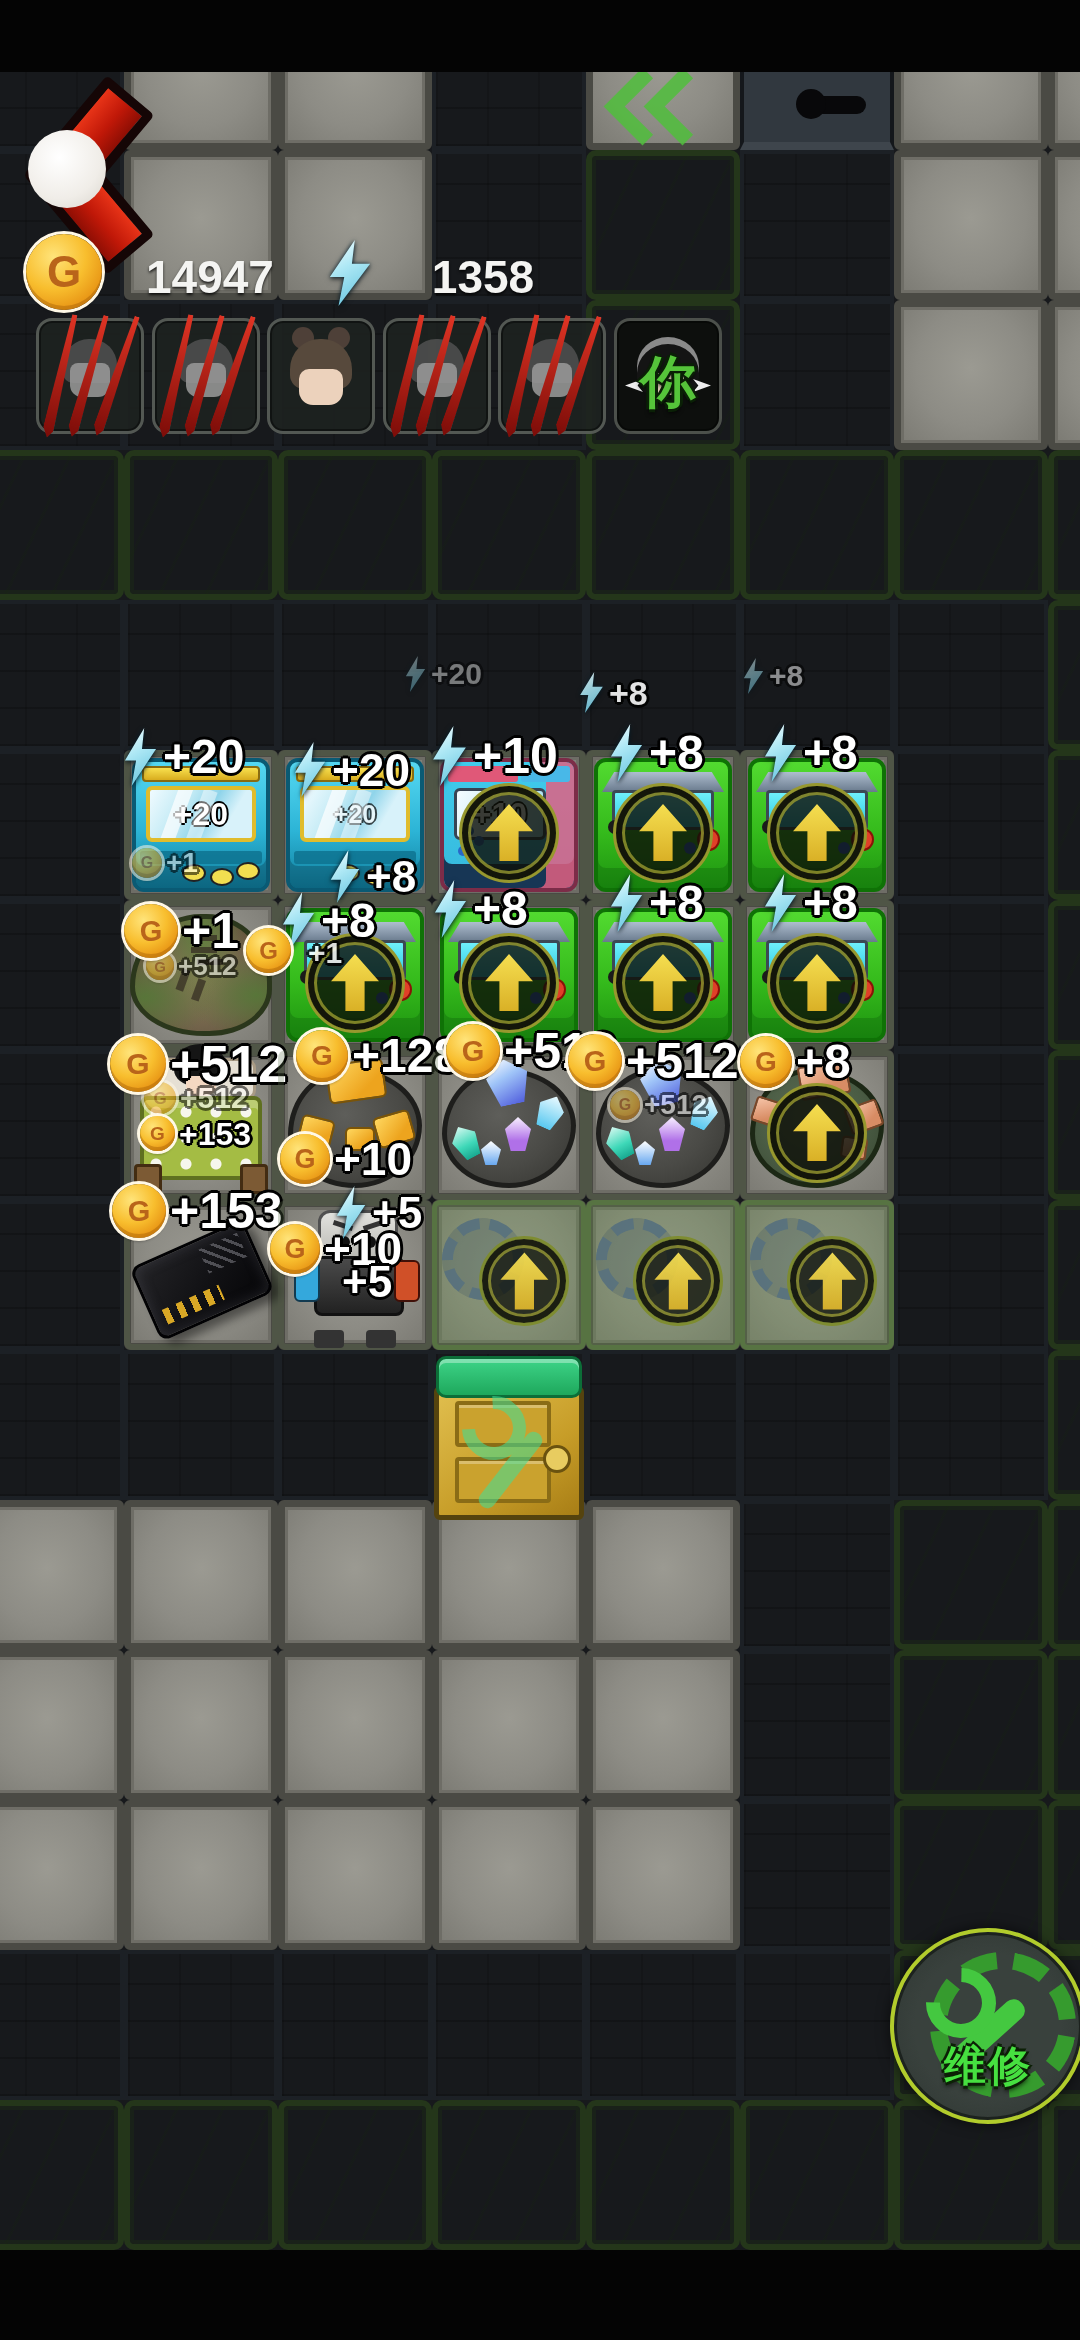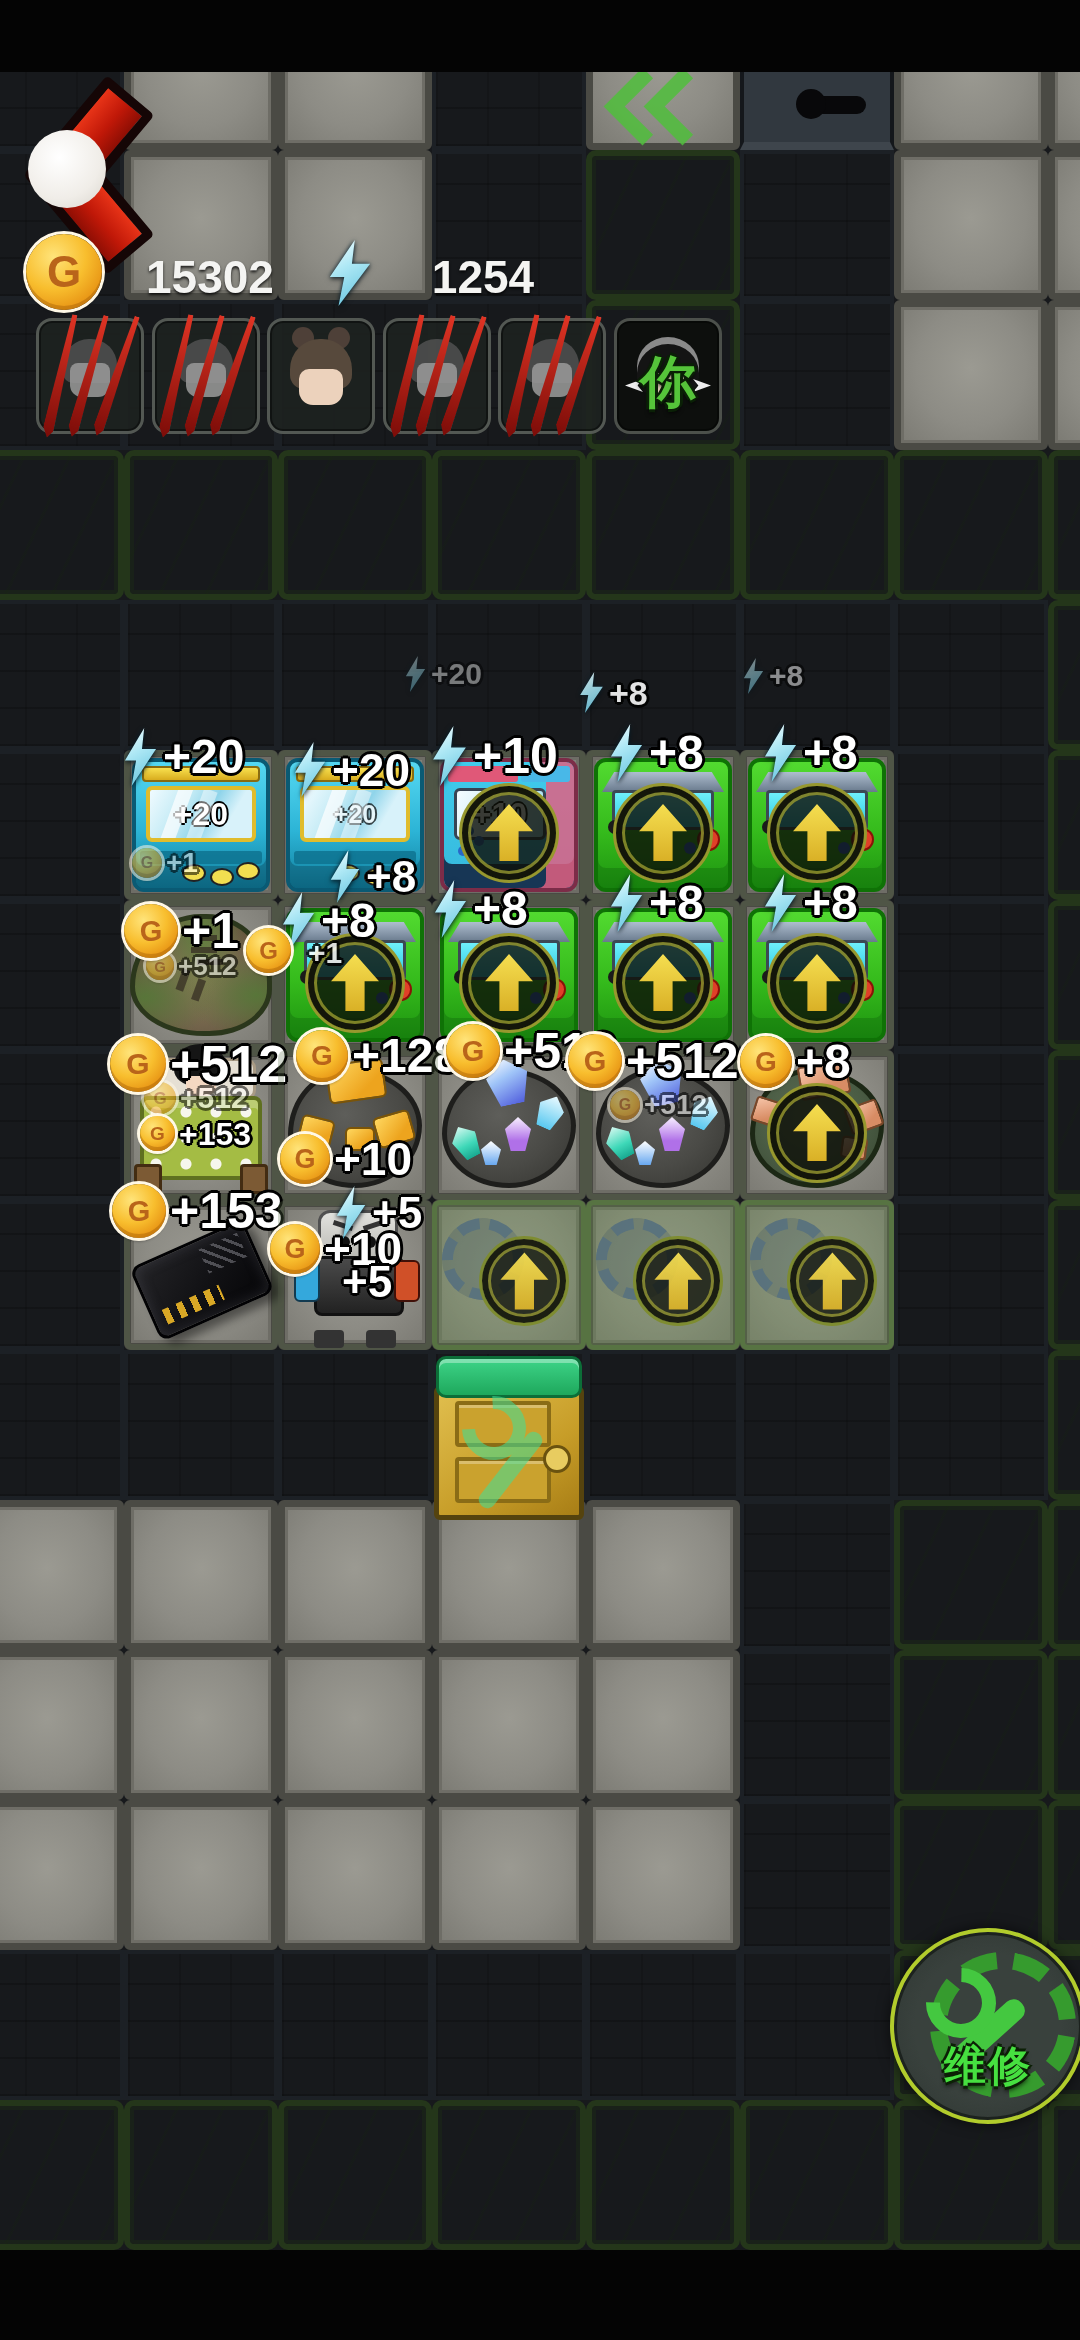--- a/index.html
+++ b/index.html
@@ -359,25 +359,25 @@
 
   <div class="back">
     <i class="bbar bt"></i>
     <i class="bbar bb"></i>
     <i class="ball"></i>
   </div>
 
   <span class="gcoin" style="position:absolute;left:26px;top:234px;width:76px;height:76px;z-index:45;">
     <span class="gl" style="font-size:44px;">G</span>
   </span>
-  <span class="hud-num" style="left:140px;top:250px;width:140px;">15302</span>
+  <span class="hud-num" style="left:140px;top:250px;width:140px;">14947</span>
   <span class="boltw" style="position:absolute;left:326px;top:240px;width:48px;height:66px;z-index:45;">
       <i class="bolt"></i>
     </span>
-  <span class="hud-num" style="left:408px;top:250px;width:150px;">1254</span>
+  <span class="hud-num" style="left:408px;top:250px;width:150px;">1358</span>
 
   <div id="party">
       <div class="slot defeated" style="left: 36px;">
         <span class="av">
           <i class="av-hair avg-h"></i>
           <i class="avg-f"></i>
         </span>
         <span class="claws">
           <i class="claw cw1"></i>
           <i class="claw cw2"></i>

